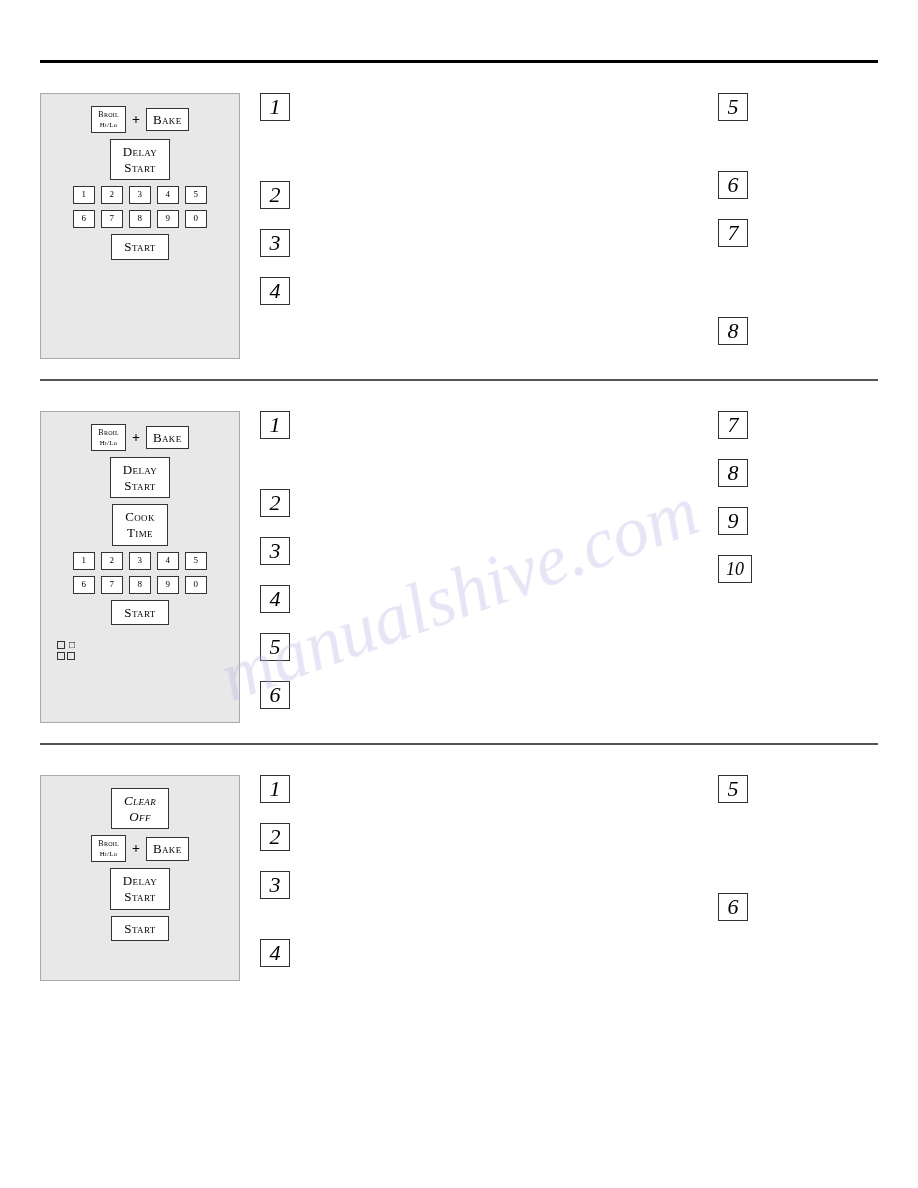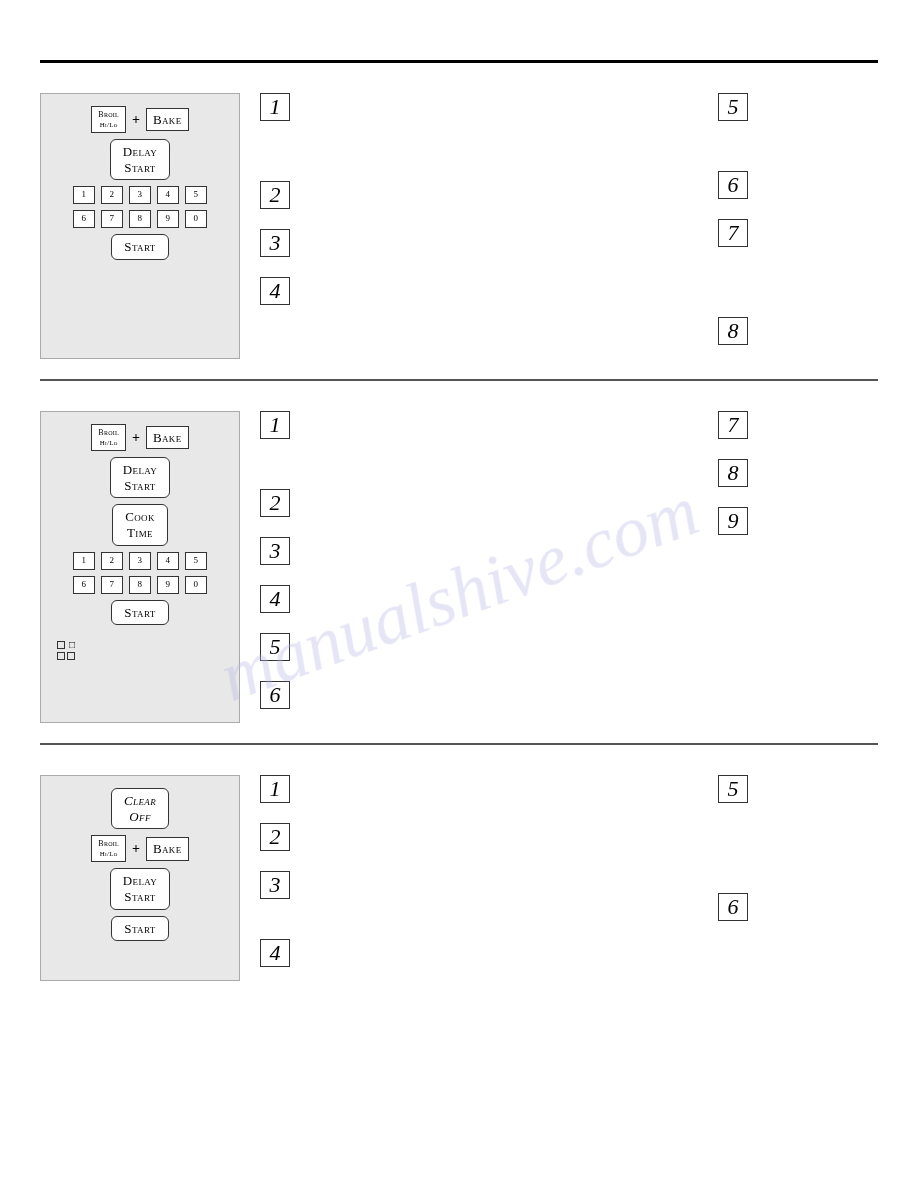--- a/index.html
+++ b/index.html
@@ -76,21 +76,20 @@
       text-align: center;
       padding: 3px 6px;
       min-width: 30px;
       line-height: 1.2;
       font-variant: small-caps;
       letter-spacing: 0.03em;
     }
 
     .btn-wide {
       padding: 4px 12px;
-      border-radius: 6px;
     }
 
     .btn-num {
       width: 22px;
       height: 18px;
       font-size: 9px;
       padding: 2px 2px;
       min-width: 0;
     }
 
@@ -295,20 +294,23 @@
   <div class="steps-right">
     <div class="step-right">
       <div class="step-num" style="font-style:italic;">7</div>
     </div>
     <div class="step-right" style="margin-top:20px;">
       <div class="step-num" style="font-style:italic;">8</div>
     </div>
     <div class="step-right" style="margin-top:20px;">
       <div class="step-num" style="font-style:italic;">9</div>
     </div>
+    <div class="step-right" style="margin-top:20px;">
+      <div class="step-num" style="font-style:italic; font-size:18px; width:34px;">10</div>
+    </div>
   </div>
 
 </div>
 
 <div class="section-divider"></div>
 
 <div class="section">
 
   <div class="panel">
     <div class="panel-row">

